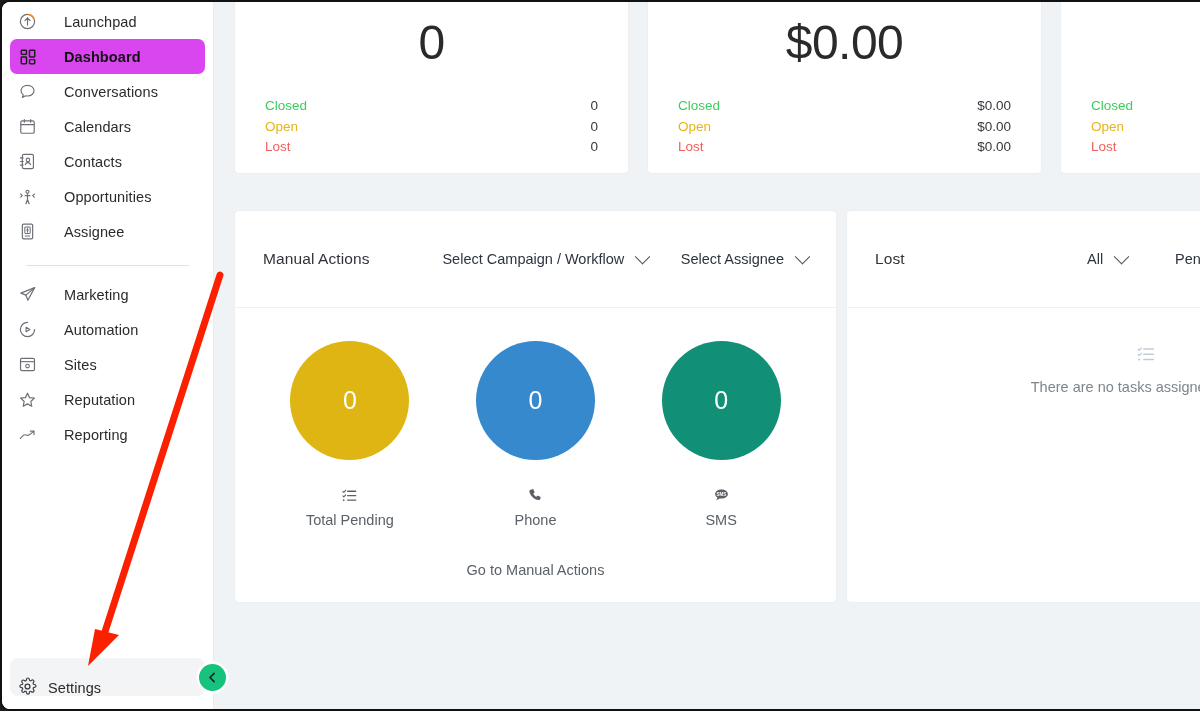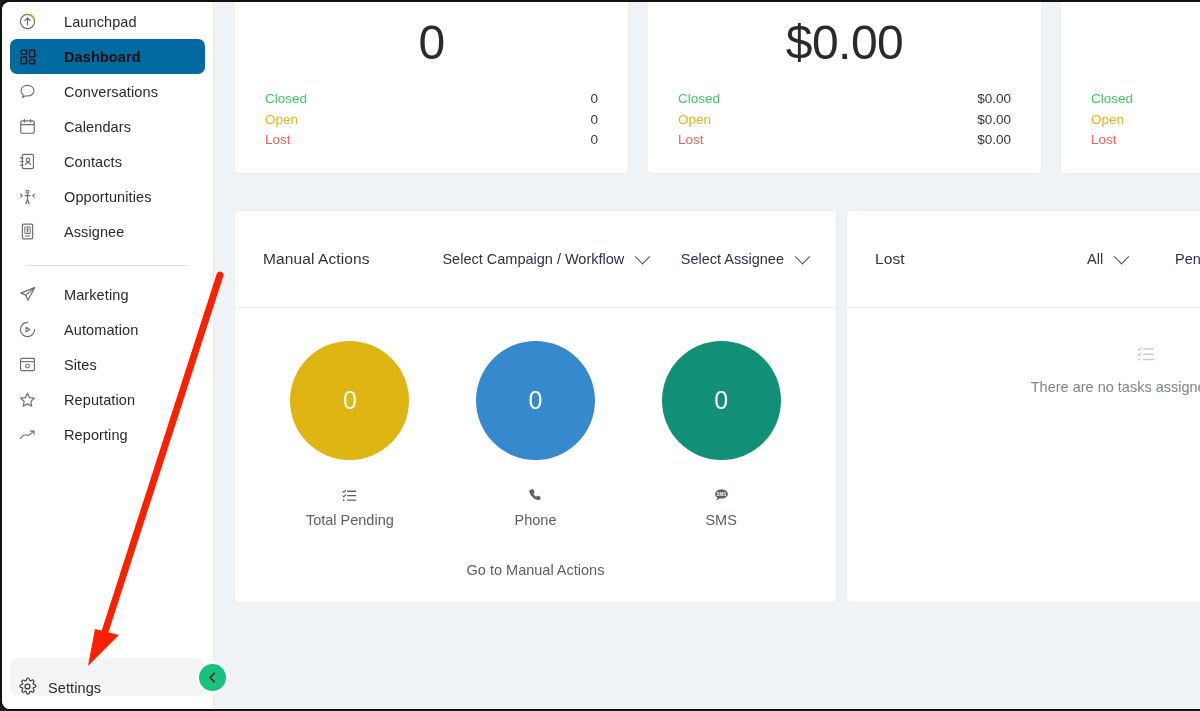--- a/index.html
+++ b/index.html
@@ -32,21 +32,21 @@
   .nav-list { padding: 0 8px; }
   .nav-item {
     display: flex; align-items: center;
     gap: 27px;
     height: 35px;
     padding: 0 8px;
     border-radius: 7px;
     margin-bottom: 0px;
     cursor: pointer;
   }
-  .nav-item.active { background: #0369a1; align-items: center; }
+  .nav-item.active { background: #d946ef; align-items: center; }
   .nav-label {
     font-size: 14.5px;
     color: #2b2b2b;
     letter-spacing: .1px;
     white-space: nowrap;
   }
   .nav-item.active .nav-label { font-weight: 600; color: #111; }
   .nav-icon {
     width: 19px; height: 19px;
     display: flex; align-items: center; justify-content: center;
@@ -112,21 +112,21 @@
   }
   .stat-big {
     text-align: center;
     font-size: 48px;
     font-weight: 300;
     color: #2a2a2a;
     line-height: 1.25;
     margin-top: 18px;
     letter-spacing: -.5px;
   }
-  .stat-lines { margin-top: 16px; }
+  .stat-lines { margin-top: 23px; }
   .stat-line {
     display: flex; justify-content: space-between;
     font-size: 13.5px;
     line-height: 20.5px;
   }
   .stat-line .lbl-closed { color: #3dcc5e; }
   .stat-line .lbl-open   { color: #e8b417; }
   .stat-line .lbl-lost   { color: #f2605c; }
   .stat-line .val { color: #35383d; }
 

